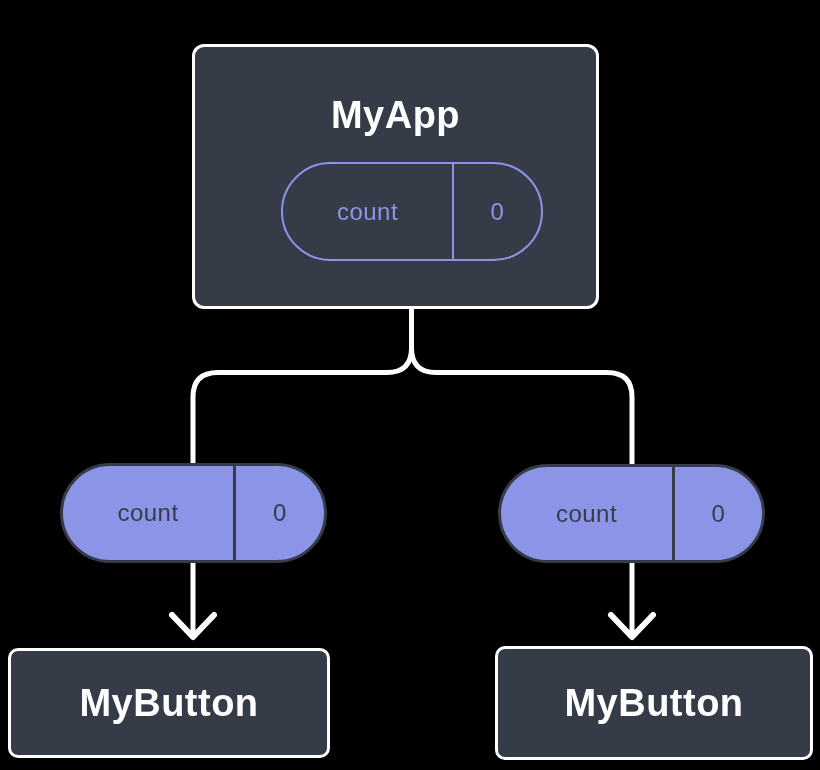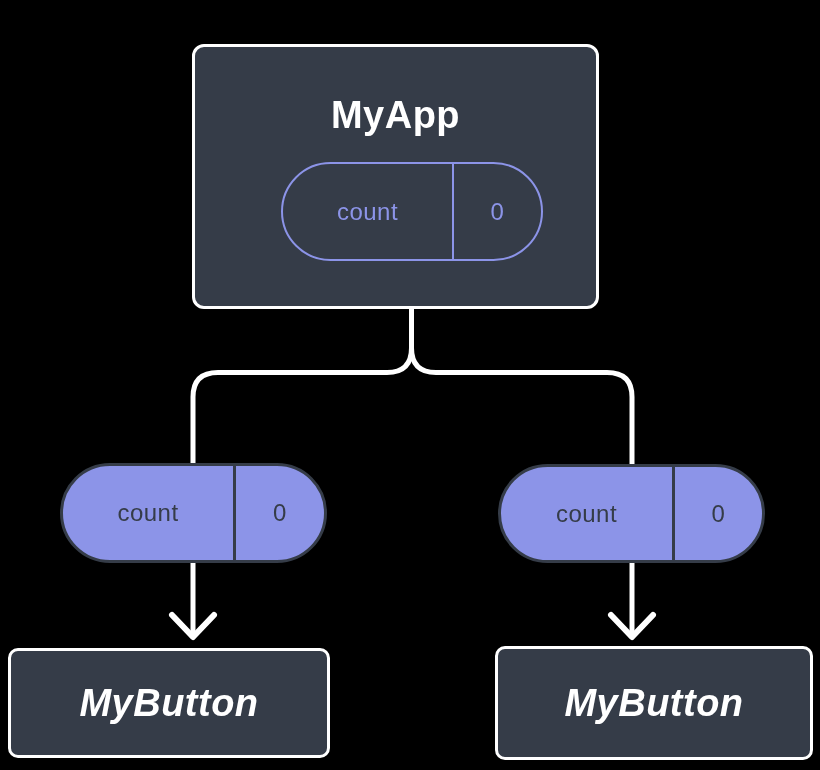--- a/index.html
+++ b/index.html
@@ -103,21 +103,20 @@
     background: var(--node-fill, #353C48);
     border: 3px solid var(--line, #fff);
     border-radius: 10px;
     display: flex;
     align-items: center;
     justify-content: center;
     color: var(--title-text, #fff);
     font-size: 38px;
     font-weight: 700;
     letter-spacing: 0.5px;
-    font-style: italic;
   }
   .button-left  { left: 8px;   top: 648px; width: 322px; height: 110px; }
   .button-right { left: 495px; top: 646px; width: 318px; height: 114px; }
 </style>
 </head>
 <body>
 
 <div class="canvas" style="--bg: #000000; --node-fill: #353C48; --line: #FFFFFF; --title-text: #FFFFFF; --accent: #8C94E8; --pill-text: #353C48;">
 
   <svg class="connectors" viewBox="0 0 820 770" xmlns="http://www.w3.org/2000/svg">

